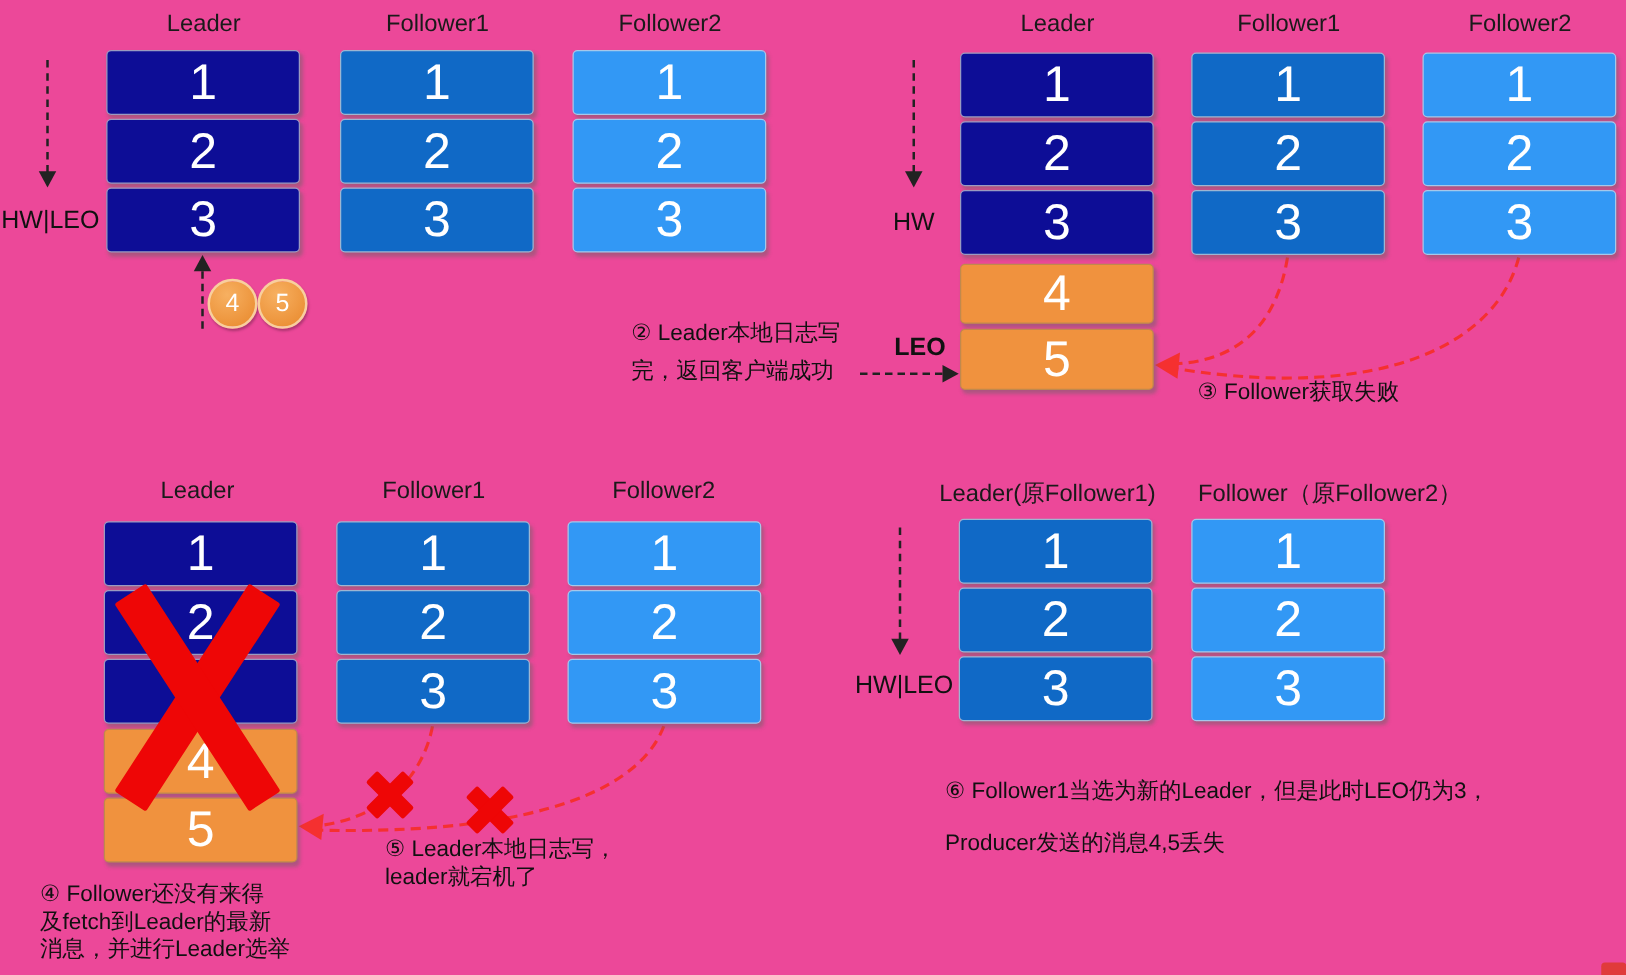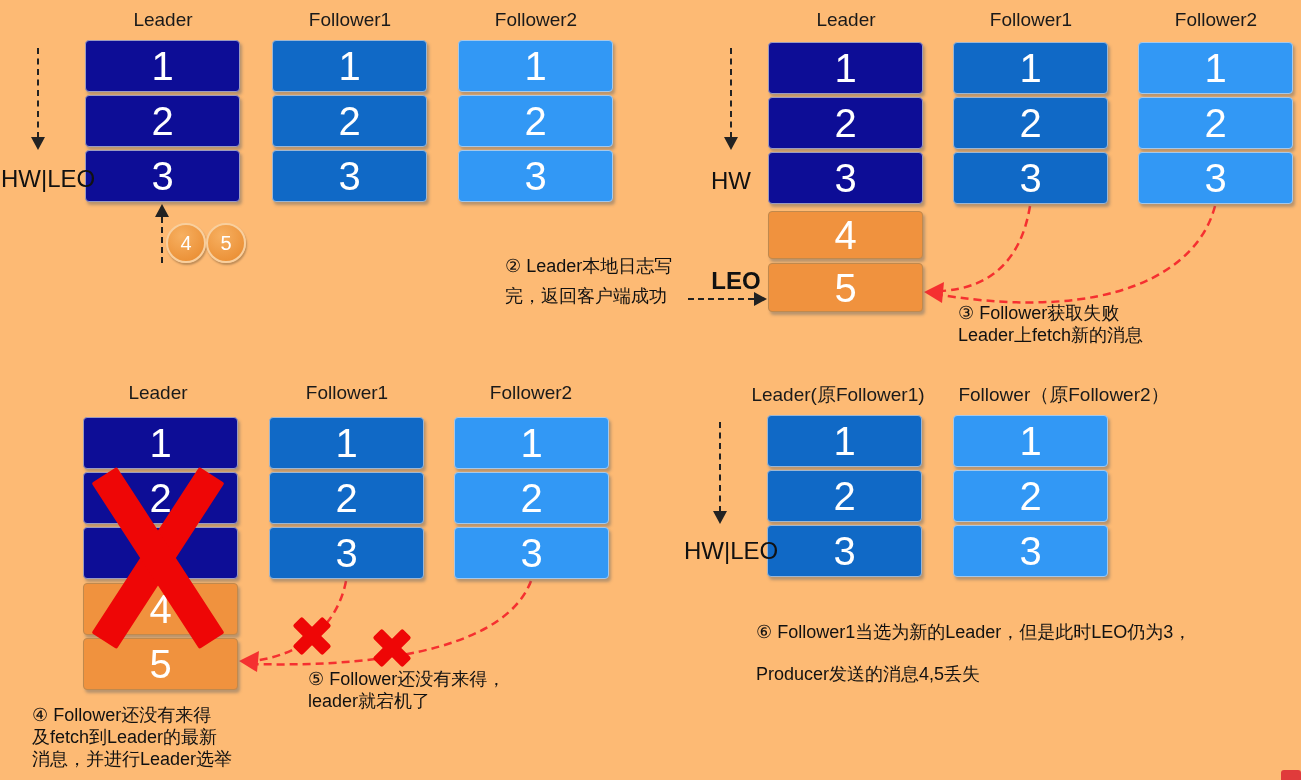--- a/index.html
+++ b/index.html
@@ -1,36 +1,36 @@
 <!DOCTYPE html>
 <html><head>
 <meta charset="utf-8">
 <style>
   * { box-sizing: border-box; }
   body { margin:0; background:#fff; }
   #canvas {
     position:relative; width:1301px; height:780px; overflow:hidden;
-    background:#fdba74; font-family:"Liberation Sans", sans-serif;
+    background:#ec4899; font-family:"Liberation Sans", sans-serif;
   }
   .block {
     position:absolute; width:155px; height:52px;
     border:1px solid #a9a9a9; border-radius:4px;
     box-shadow:2px 3px 3px rgba(100,100,100,.45);
     color:#fff; font-size:40px; font-weight:400; line-height:1;
     display:flex; align-items:center; justify-content:center;
   }
   .c-navy   { background:#0d0d96; border-color:#9a9ac0; }
   .c-blue   { background:#1069c6; border-color:#9db6d2; }
   .c-sky    { background:#3298f5; border-color:#a5c8ea; }
   .c-orange { background:#f0923e; border-color:#c0894d; }
   .col-title {
     position:absolute; transform:translateX(-50%);
     font-size:19px; color:#1a1a1a; white-space:nowrap;
   }
-  .marker { position:absolute; font-size:24px; color:#111; white-space:nowrap; }
+  .marker { position:absolute; font-size:20px; color:#111; white-space:nowrap; }
   .cap    { position:absolute; font-size:18px; color:#111; white-space:nowrap; }
   .vdash  { position:absolute; width:0; border-left:2px dashed #222; }
   .hdash  { position:absolute; height:0; border-top:2px dashed #222; }
   .tri-down { position:absolute; width:0; height:0;
     border-left:7px solid transparent; border-right:7px solid transparent;
     border-top:13px solid #222; }
   .tri-up { position:absolute; width:0; height:0;
     border-left:7px solid transparent; border-right:7px solid transparent;
     border-bottom:13px solid #222; }
   .tri-right { position:absolute; width:0; height:0;
@@ -104,21 +104,20 @@
   <div class="tri-down" style="left:724px;top:137px"></div>
   <div class="marker" style="left:731px;top:167px;transform:translateX(-50%)">HW</div>
   <div class="marker" style="left:736px;top:267px;transform:translateX(-50%);font-weight:bold">LEO</div>
 
   <div class="cap" style="left:505px;top:254px">② Leader本地日志写</div>
   <div class="cap" style="left:505px;top:284px">完，返回客户端成功</div>
   <div class="hdash" style="left:688px;top:298px;width:66px"></div>
   <div class="tri-right" style="left:754px;top:292px"></div>
 
   <div class="cap" style="left:958px;top:301px">③ Follower获取失败</div>
-  <div class="cap" style="left:958px;top:323px">Leader上fetch新的消息</div>
 
   <div class="col-title" style="left:158px;top:382px">Leader</div>
   <div class="col-title" style="left:347px;top:382px">Follower1</div>
   <div class="col-title" style="left:531px;top:382px">Follower2</div>
 
   <div class="block c-navy" style="left:83px;top:417px">1</div>
   <div class="block c-navy" style="left:83px;top:472px">2</div>
   <div class="block c-navy" style="left:83px;top:527px"></div>
   <div class="block c-orange" style="left:83px;top:583px">4</div>
   <div class="block c-orange" style="left:83px;top:638px">5</div>
@@ -130,21 +129,21 @@
   <div class="block c-sky" style="left:454px;top:527px">3</div>
 
   <div class="xbar" style="left:158px;top:558px;width:30px;height:198px;transform:translate(-50%,-50%) rotate(33deg)"></div>
   <div class="xbar" style="left:158px;top:558px;width:30px;height:198px;transform:translate(-50%,-50%) rotate(-33deg)"></div>
 
   <div class="xbar" style="left:312px;top:636px;width:42px;height:13px;transform:translate(-50%,-50%) rotate(45deg)"></div>
   <div class="xbar" style="left:312px;top:636px;width:42px;height:13px;transform:translate(-50%,-50%) rotate(-45deg)"></div>
   <div class="xbar" style="left:392px;top:648px;width:42px;height:13px;transform:translate(-50%,-50%) rotate(45deg)"></div>
   <div class="xbar" style="left:392px;top:648px;width:42px;height:13px;transform:translate(-50%,-50%) rotate(-45deg)"></div>
 
-  <div class="cap" style="left:308px;top:667px">⑤ Follower还没有来得，</div>
+  <div class="cap" style="left:308px;top:667px">⑤ Leader本地日志写，</div>
   <div class="cap" style="left:308px;top:689px">leader就宕机了</div>
 
   <div class="cap" style="left:32px;top:725px">及fetch到Leader的最新</div>
   <div class="cap" style="left:32px;top:703px">④ Follower还没有来得</div>
   <div class="cap" style="left:32px;top:747px">消息，并进行Leader选举</div>
 
   <div class="col-title" style="left:838px;top:382px">Leader(原Follower1)</div>
   <div class="col-title" style="left:1064px;top:382px">Follower（原Follower2）</div>
 
   <div class="block c-blue" style="left:767px;top:415px">1</div>

